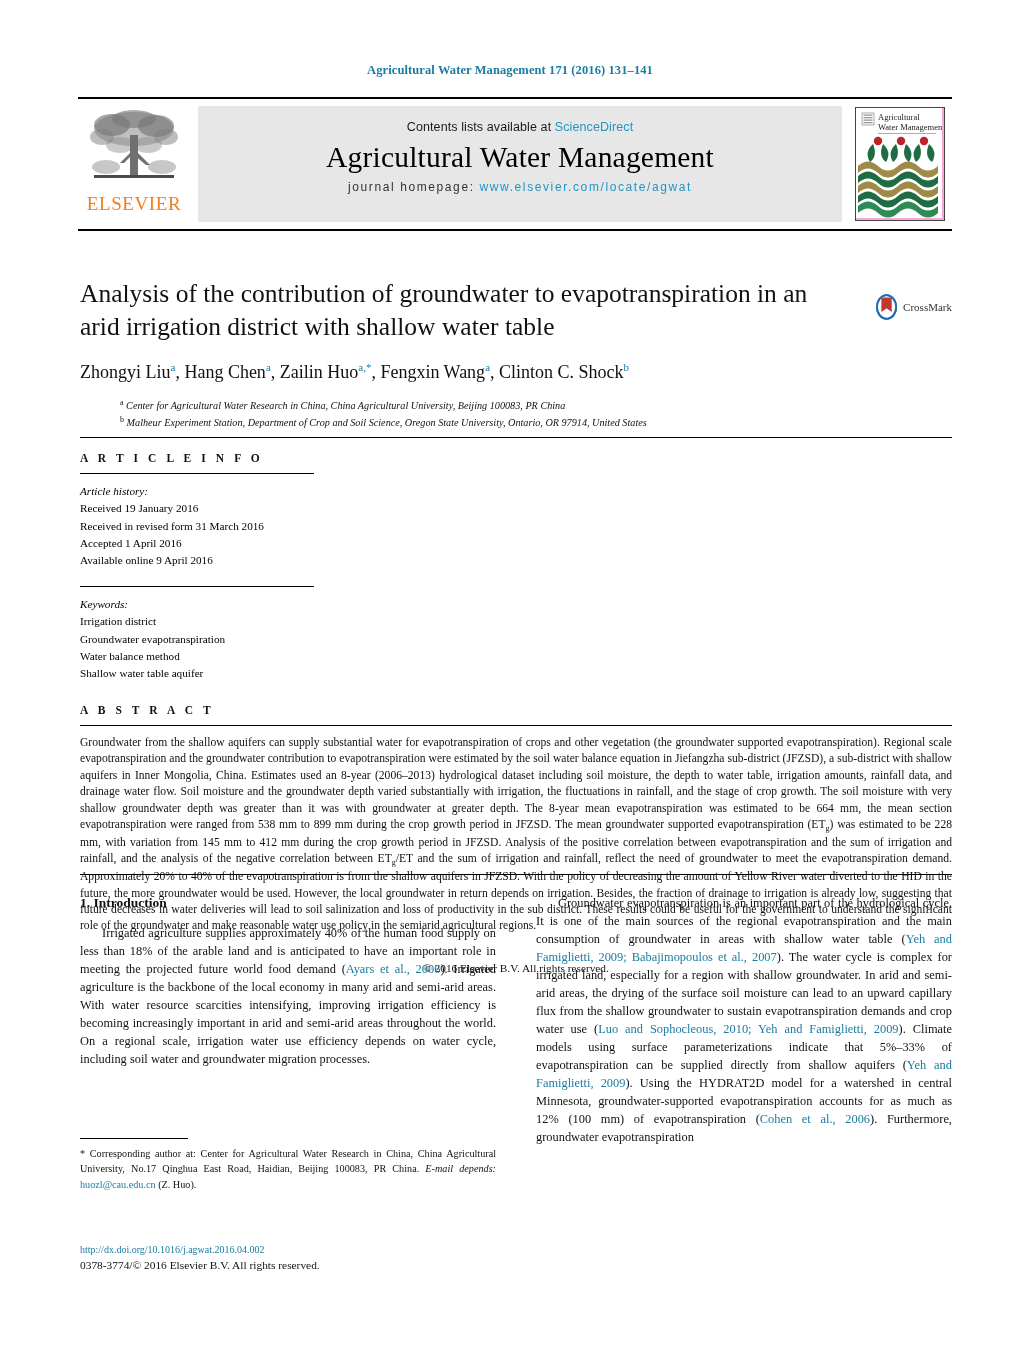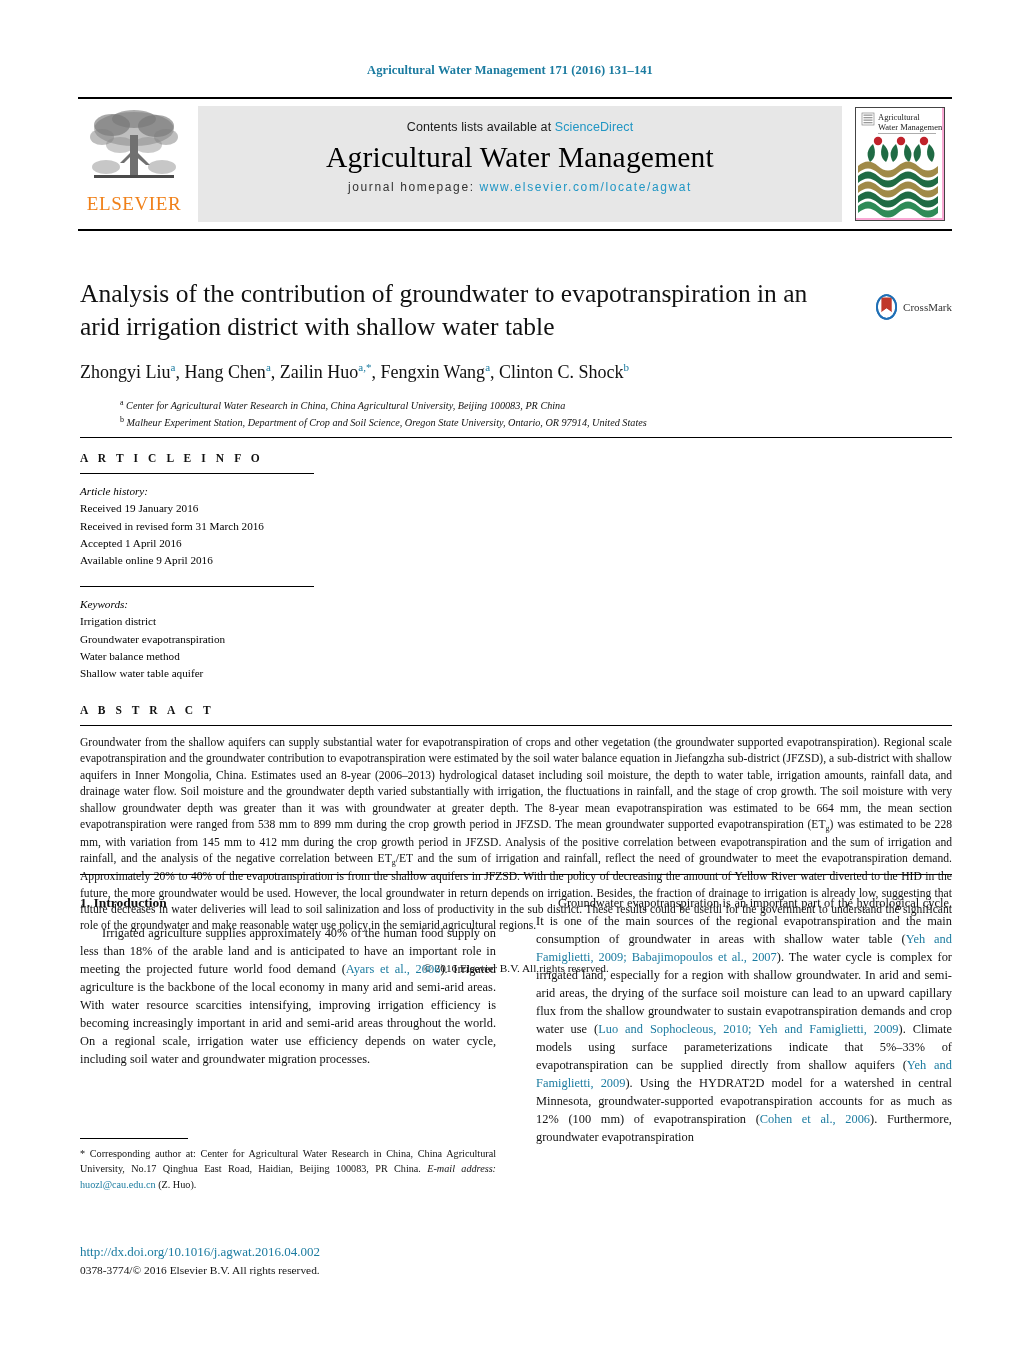--- a/index.html
+++ b/index.html
@@ -282,21 +282,21 @@
   .fn-text a { color: #1b7ba0; text-decoration: none; }
 
   .doiblock {
     position: absolute;
     left: 80px;
     top: 1242px;
     width: 460px;
   }
   .doi-link {
     font-family: "Liberation Serif", serif;
-    font-size: 13px;
+    font-size: 10px;
     color: #1b7ba0;
     text-decoration: none;
     display: block;
     line-height: 1.5;
   }
   .issn-line {
     font-family: "Liberation Serif", serif;
     font-size: 11.4px;
     color: #111;
     line-height: 1.5;
@@ -438,21 +438,21 @@
     </div>
     <div class="bcol">
       <p class="para">Groundwater evapotranspiration is an important part of the hydrological cycle. It is one of the main sources of the regional evapotranspiration and the main consumption of groundwater in areas with shallow water table (<span class="cit">Yeh and Famiglietti, 2009; Babajimopoulos et al., 2007</span>). The water cycle is complex for irrigated land, especially for a region with shallow groundwater. In arid and semi-arid areas, the drying of the surface soil moisture can lead to an upward capillary flux from the shallow groundwater to sustain evapotranspiration demands and crop water use (<span class="cit">Luo and Sophocleous, 2010; Yeh and Famiglietti, 2009</span>). Climate models using surface parameterizations indicate that 5%–33% of evapotranspiration can be supplied directly from shallow aquifers (<span class="cit">Yeh and Famiglietti, 2009</span>). Using the HYDRAT2D model for a watershed in central Minnesota, groundwater-supported evapotranspiration accounts for as much as 12% (100 mm) of evapotranspiration (<span class="cit">Cohen et al., 2006</span>). Furthermore, groundwater evapotranspiration</p>
     </div>
   </div>
 
   <div class="footnote">
     <div class="fn-rule"></div>
     <p class="fn-text">
       <span>* Corresponding author at: Center for Agricultural Water Research in China, China Agricultural University, No.17 Qinghua East Road, Haidian, Beijing 100083, PR China.</span>
-      <span class="em-label">E-mail address:</span>
+      <span class="em-label">E-mail depends:</span>
       <a href="#">huozl@cau.edu.cn</a>
       <span>(Z. Huo).</span>
     </p>
   </div>
 
   <div class="doiblock">
     <a class="doi-link" href="#">http://dx.doi.org/10.1016/j.agwat.2016.04.002</a>
     <div class="issn-line">0378-3774/© 2016 Elsevier B.V. All rights reserved.</div>
   </div>
 

